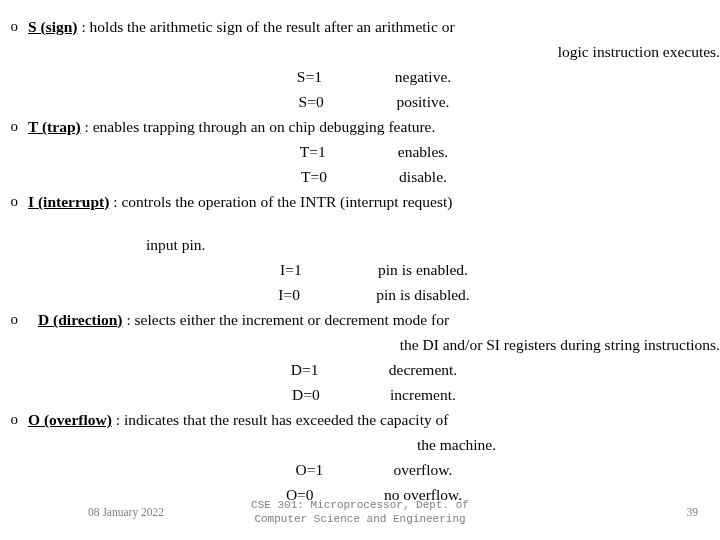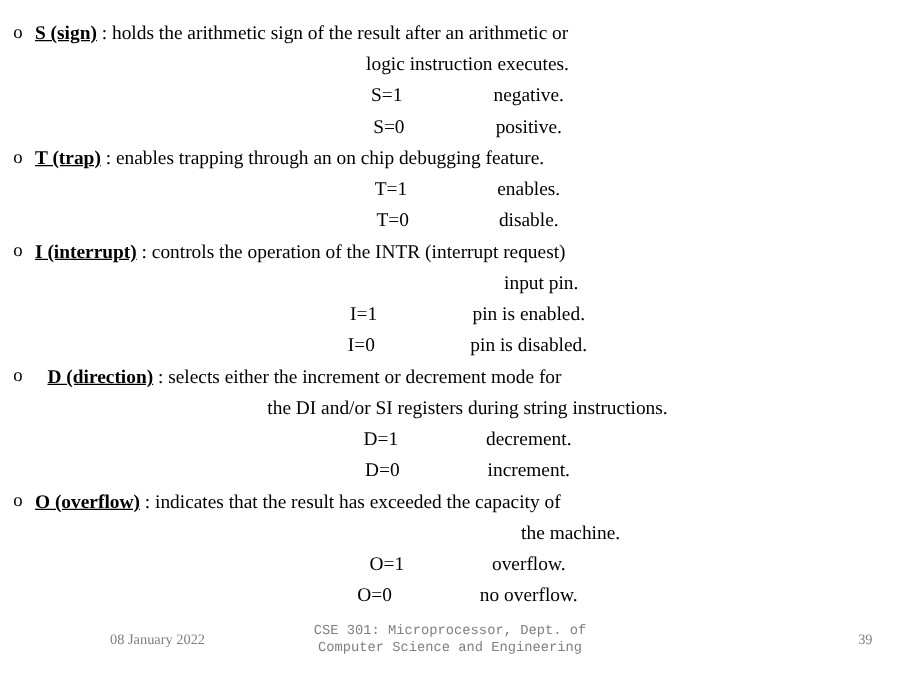--- a/index.html
+++ b/index.html
@@ -58,21 +58,21 @@
     display: block;
     text-align: left;
   }
   .lead-line .term {
     font-weight: bold;
     text-decoration: underline;
   }
 
   .cont-line {
     display: block;
-    text-align: center;
+    text-align: right;
   }
 
   .kv-line {
     display: block;
     text-align: center;
     white-space: pre;
   }
 
   .kv-line .key {
     display: inline-block;
@@ -139,21 +139,21 @@
         <span class="lead-line"><span class="term">T (trap)</span><span> : enables trapping through an on chip debugging feature.</span></span>
         <span class="kv-line"><span class="key">T=1</span><span class="gap"></span><span>enables.</span></span>
         <span class="kv-line"><span class="key">T=0</span><span class="gap"></span><span>disable.</span></span>
       </div>
     </div>
 
     <div class="bullet-block">
       <div class="bullet-marker">o</div>
       <div class="bullet-body">
         <span class="lead-line"><span class="term">I (interrupt)</span><span> : controls the operation of the INTR (interrupt request)</span></span>
-        <span class="cont-line" style="text-align:center; padding-left:118px;">input pin.</span>
+        <span class="cont-line" style="text-align:left; padding-left:118px;margin-top:18px;">input pin.</span>
         <span class="kv-line"><span class="key">I=1</span><span class="gap"></span><span>pin is enabled.</span></span>
         <span class="kv-line"><span class="key">I=0</span><span class="gap"></span><span>pin is disabled.</span></span>
       </div>
     </div>
 
     <div class="bullet-block">
       <div class="bullet-marker">o</div>
       <div class="bullet-body">
         <span class="lead-line" style="padding-left:10px;"><span class="term">D (direction)</span><span> : selects either the increment or decrement mode for</span></span>
         <span class="cont-line">the DI and/or SI registers during string instructions.</span>

